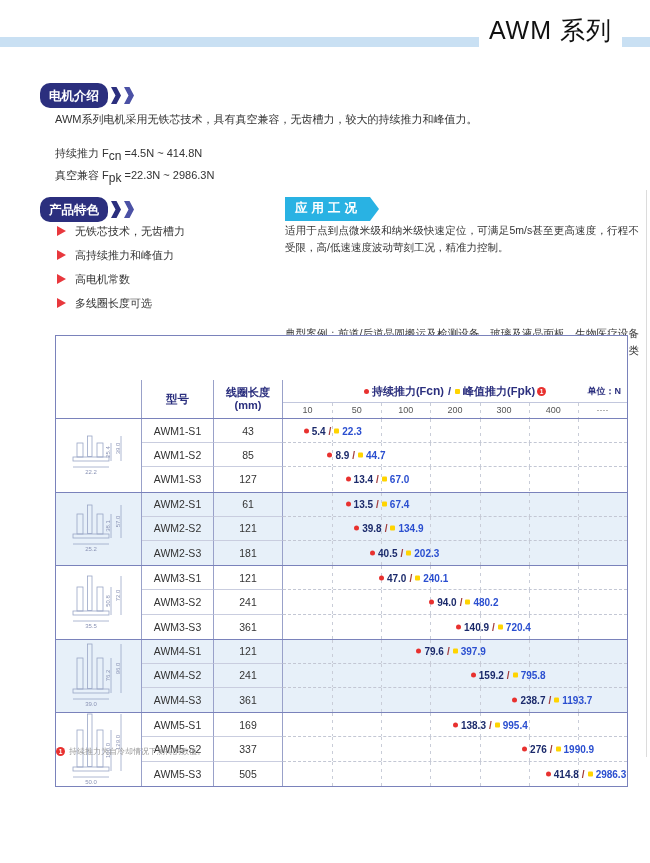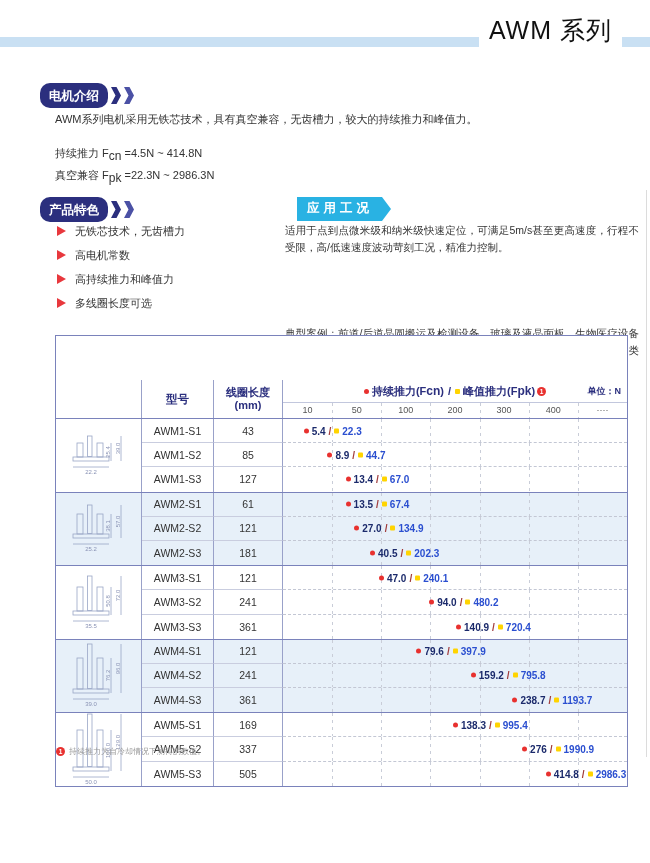--- a/index.html
+++ b/index.html
@@ -111,33 +111,33 @@
   <span class="chev"></span>
   <span class="chev c2"></span>
 </div>
 <ul id="features-list">
     <li>
       <span class="tri"></span>
       <span>无铁芯技术，无齿槽力</span>
     </li>
     <li>
       <span class="tri"></span>
-      <span>高电机常数</span>
+      <span>高持续推力和峰值力</span>
     </li>
     <li>
       <span class="tri"></span>
-      <span>高持续推力和峰值力</span>
+      <span>高电机常数</span>
     </li>
     <li>
       <span class="tri"></span>
       <span>多线圈长度可选</span>
     </li>
   </ul>
 
-<div class="badge-wrap" style="left:297px;top:197px;">
+<div class="badge-wrap" style="left:285px;top:197px;">
   <span class="badge-cyan">应用工况</span>
 </div>
 <div class="app-para" style="top:222px;">适用于点到点微米级和纳米级快速定位，可满足5m/s甚至更高速度，行程不受限，高/低速速度波动苛刻工况，精准力控制。</div>
 <div class="app-para" style="top:281px;margin-top:44px;">典型案例：前道/后道晶圆搬运及检测设备、玻璃及液晶面板，生物医疗设备有真空要求场合，同时可满足高速高精定位、轨迹跟随或速度控制苛刻各类检测需求。</div>
 
 <div id="spec-table">
   <div class="thead">
     <div class="h-gfx"></div>
     <div class="h-model">型号</div>
     <div class="h-coil">
@@ -299,21 +299,21 @@
       <div class="c-coil">121</div>
       <div class="c-chart">
               <i class="gline" style="left:14.29%"></i>
               <i class="gline" style="left:28.57%"></i>
               <i class="gline" style="left:42.86%"></i>
               <i class="gline" style="left:57.14%"></i>
               <i class="gline" style="left:71.43%"></i>
               <i class="gline" style="left:85.71%"></i>
         <div class="dlabel" style="left:20.7%">
           <span class="dot red"></span>
-          <span class="v1">27.0</span>
+          <span class="v1">39.8</span>
           <span class="dsep">/</span>
           <span class="dot yellow"></span>
           <span class="v2">134.9</span>
         </div>
       </div>
     </div>
           <div class="row">
       <div class="c-model">AWM2-S3</div>
       <div class="c-coil">181</div>
       <div class="c-chart">

